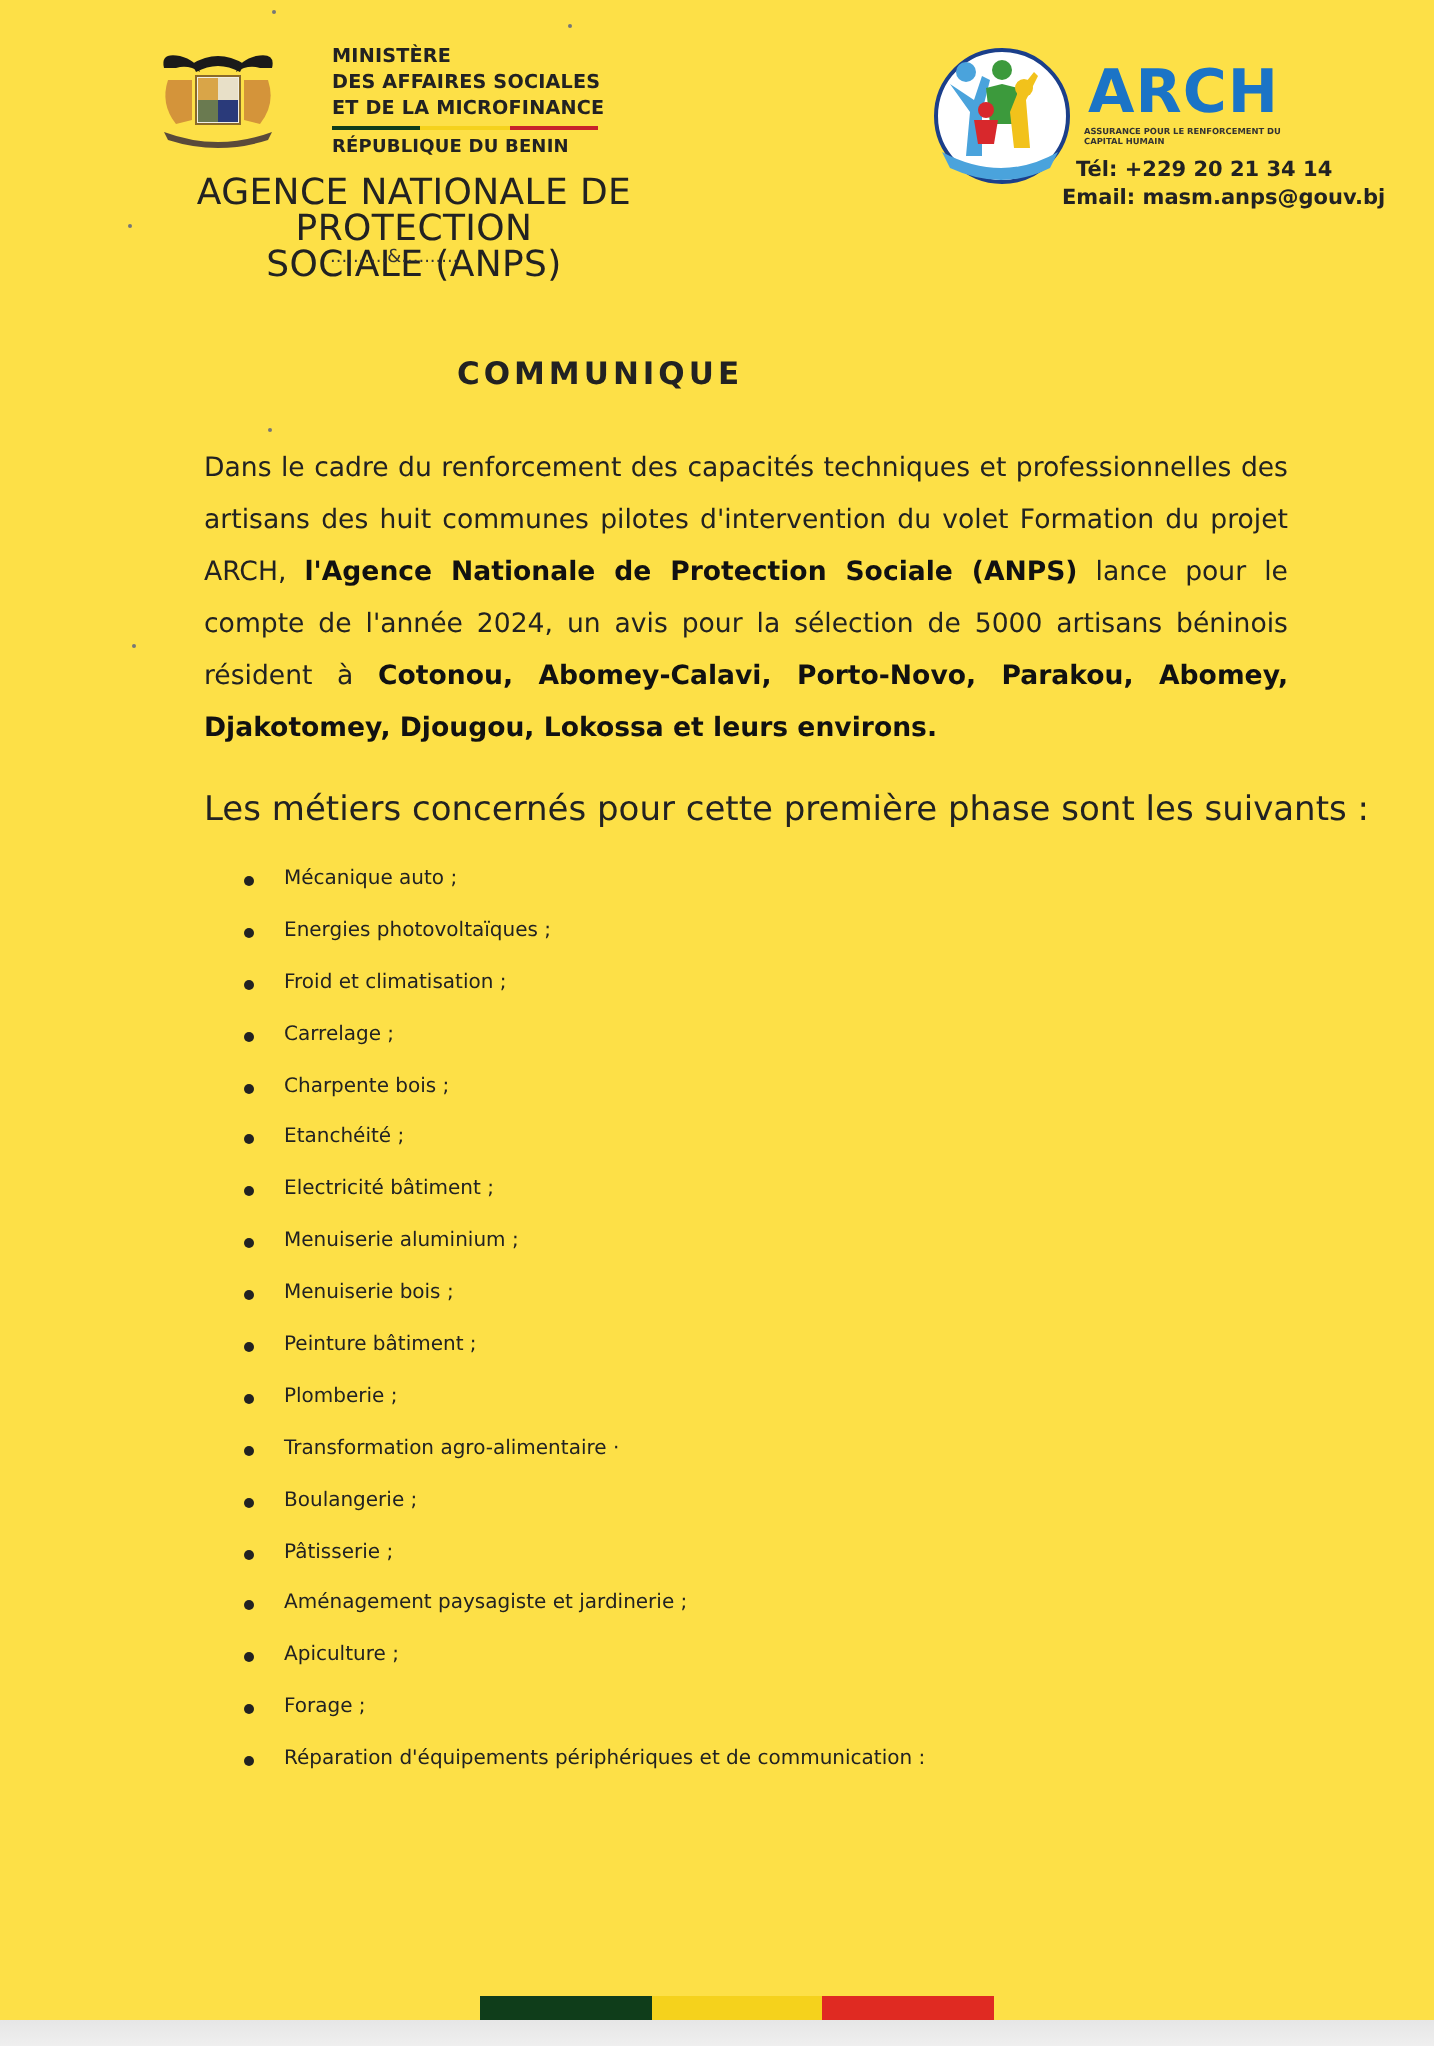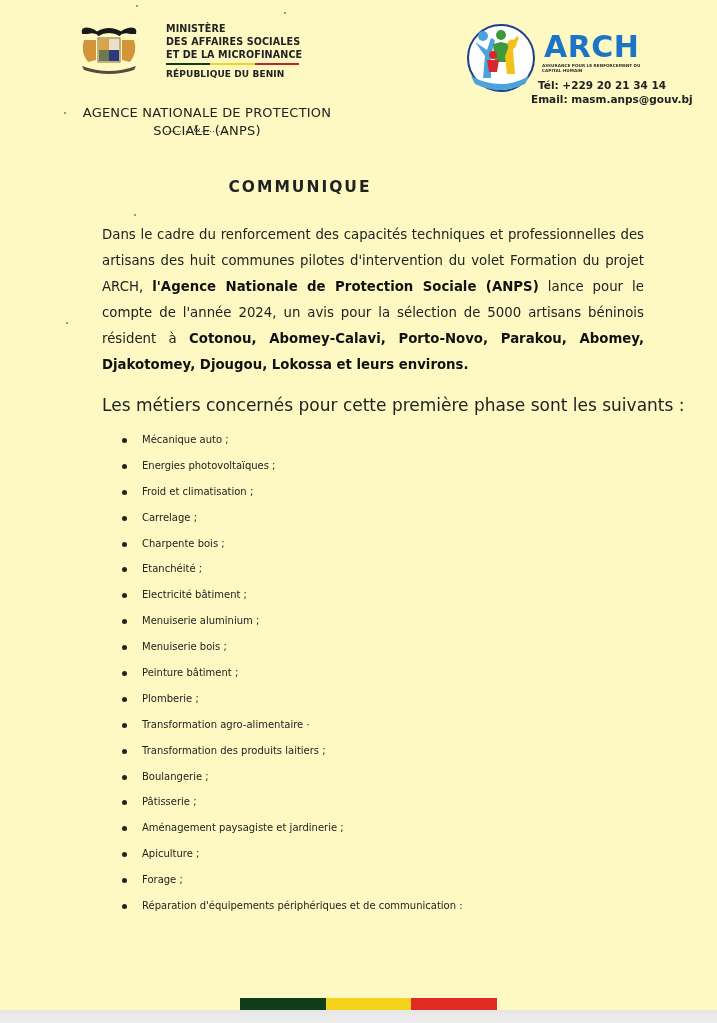--- a/index.html
+++ b/index.html
@@ -5,33 +5,33 @@
     html, body { margin: 0; padding: 0; }
     body {
       width: 717px; height: 1023px; overflow: hidden;
       background: #f7f7f6;
       font-family: "DejaVu Sans", sans-serif;
       color: #1e1e1e;
       position: relative;
     }
     .page {
       position: absolute; left: 0; top: 0; width: 717px; height: 1013px;
-      background: #fef9c3;
+      background: #fde047;
     }
     .bottom-shadow {
       position: absolute; left: 0; top: 1010px; width: 717px; height: 13px;
       background: linear-gradient(#e6e6e6, #efefef);
     }
     
     .coat-of-arms { position: absolute; left: 76px; top: 24px; width: 66px; height: 52px; }
     .ministry { position: absolute; left: 166px; top: 22px; font-size: 9.6px; line-height: 13px; font-weight: bold; color: #222; letter-spacing: 0.1px; }
     .ministry .tricolor { display: flex; width: 133px; height: 2px; margin: 2px 0 3px 0; }
     .ministry .tricolor span { flex: 1; }
     .ministry .republic { font-weight: bold; font-size: 9px; }
-    .agency { position: absolute; left: 72px; top: 88px; width: 270px; text-align: center; font-size: 13px; line-height: 18px; color: #222; letter-spacing: 0.2px; margin-top: 16px; }
+    .agency { position: absolute; left: 72px; top: 88px; width: 270px; text-align: center; font-size: 18px; line-height: 18px; color: #222; letter-spacing: 0.2px; }
     .agency-dots { position: absolute; left: 165px; top: 124px; font-size: 9px; color: #333; letter-spacing: 0px; }
 
     
     .arch-logo { position: absolute; left: 465px; top: 22px; width: 72px; height: 72px; }
     .arch-title { position: absolute; left: 544px; top: 32px; font-size: 30px; font-weight: bold; color: #1b74c6; letter-spacing: 0.5px; line-height: 30px; }
     .arch-sub { position: absolute; left: 542px; top: 63px; font-size: 4.2px; line-height: 5px; font-weight: bold; color: #333; width: 112px; }
     .contact-tel { position: absolute; left: 538px; top: 79px; font-size: 10.5px; font-weight: bold; color: #222; }
     .contact-email { position: absolute; left: 531px; top: 93px; font-size: 10.5px; font-weight: bold; color: #222; }
 
     
@@ -116,21 +116,20 @@
     <li><span class="bullet"></span><span>Froid et climatisation ;</span></li>
     <li><span class="bullet"></span><span>Carrelage ;</span></li>
     <li><span class="bullet"></span><span>Charpente bois ;</span></li>
     <li><span class="bullet"></span><span>Etanchéité ;</span></li>
     <li><span class="bullet"></span><span>Electricité bâtiment ;</span></li>
     <li><span class="bullet"></span><span>Menuiserie aluminium ;</span></li>
     <li><span class="bullet"></span><span>Menuiserie bois ;</span></li>
     <li><span class="bullet"></span><span>Peinture bâtiment ;</span></li>
     <li><span class="bullet"></span><span>Plomberie ;</span></li>
     <li><span class="bullet"></span><span>Transformation agro-alimentaire ·</span></li>
-    <li><span class="bullet"></span><span>Transformation des produits laitiers ;</span></li>
     <li><span class="bullet"></span><span>Boulangerie ;</span></li>
     <li><span class="bullet"></span><span>Pâtisserie ;</span></li>
     <li><span class="bullet"></span><span>Aménagement paysagiste et jardinerie ;</span></li>
     <li><span class="bullet"></span><span>Apiculture ;</span></li>
     <li><span class="bullet"></span><span>Forage ;</span></li>
     <li><span class="bullet"></span><span>Réparation d'équipements périphériques et de communication :</span></li>
   </ul>
 
   <span class="speck" style="left:136px;top:5px"></span>
   <span class="speck" style="left:284px;top:12px"></span>

